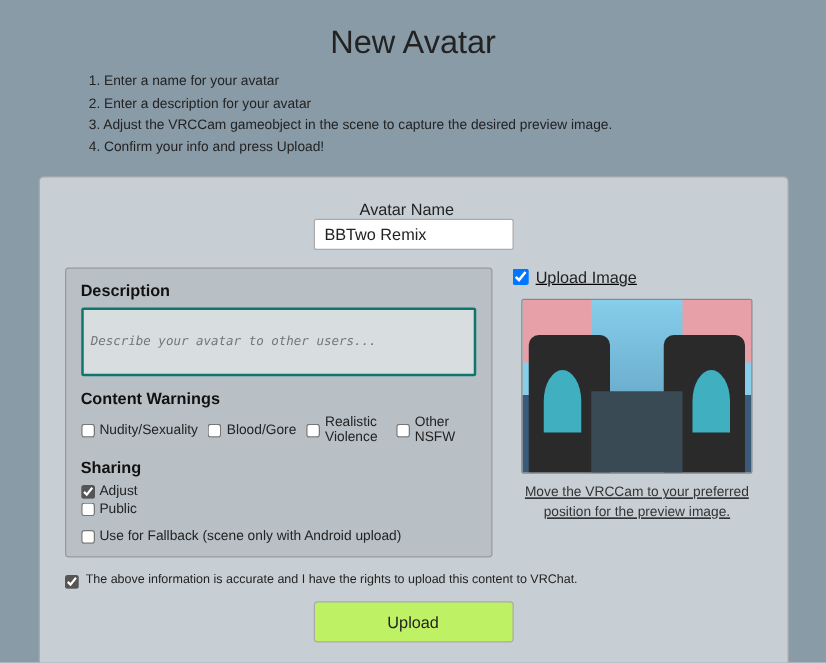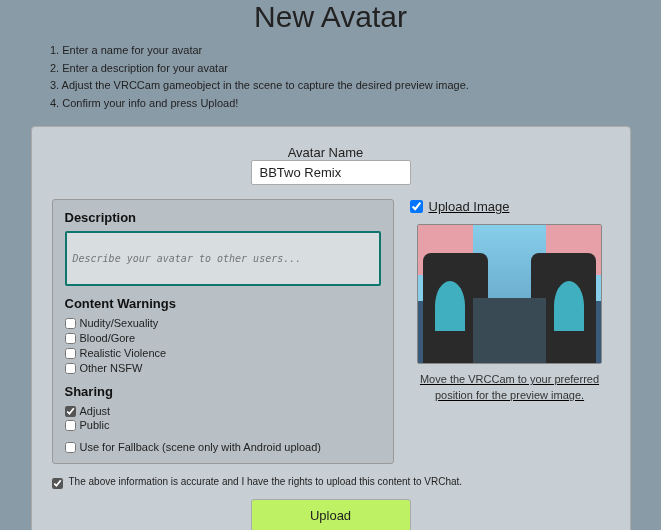--- a/index.html
+++ b/index.html
@@ -10,32 +10,33 @@
       background: #8a9ba8;
       font-family: Arial, sans-serif;
       font-size: 12px;
       overflow: hidden;
       display: flex;
       flex-direction: column;
       align-items: center;
     }
 
     .page-title {
-      font-size: 30px;
-      color: #222;
+      font-size: 26px;
+      color: #222;
+      margin-top: 18px;
       margin-bottom: 8px;
       font-weight: normal;
     }
 
     .instructions {
       font-size: 11px;
       color: #222;
       margin-bottom: 14px;
       align-self: flex-start;
-      margin-left: 50px;
+      margin-left: 71px;
       line-height: 1.6;
     }
 
     .main-panel {
       background: #c8cfd4;
       border: 1px solid #aaa;
       border-radius: 4px;
       width: 600px;
       padding: 18px 20px 18px 20px;
       display: flex;
@@ -117,21 +118,21 @@
     }
 
     .checkbox-row input[type="checkbox"] {
       width: 11px;
       height: 11px;
       accent-color: #555;
     }
 
     .two-col {
       display: grid;
-      grid-template-columns: 1fr;
+      grid-template-columns: 1fr 1fr 1fr 1fr;
       gap: 3px 8px;
     }
 
     .right-panel {
       width: 200px;
       display: flex;
       flex-direction: column;
       align-items: center;
       gap: 8px;
       text-decoration: underline;

